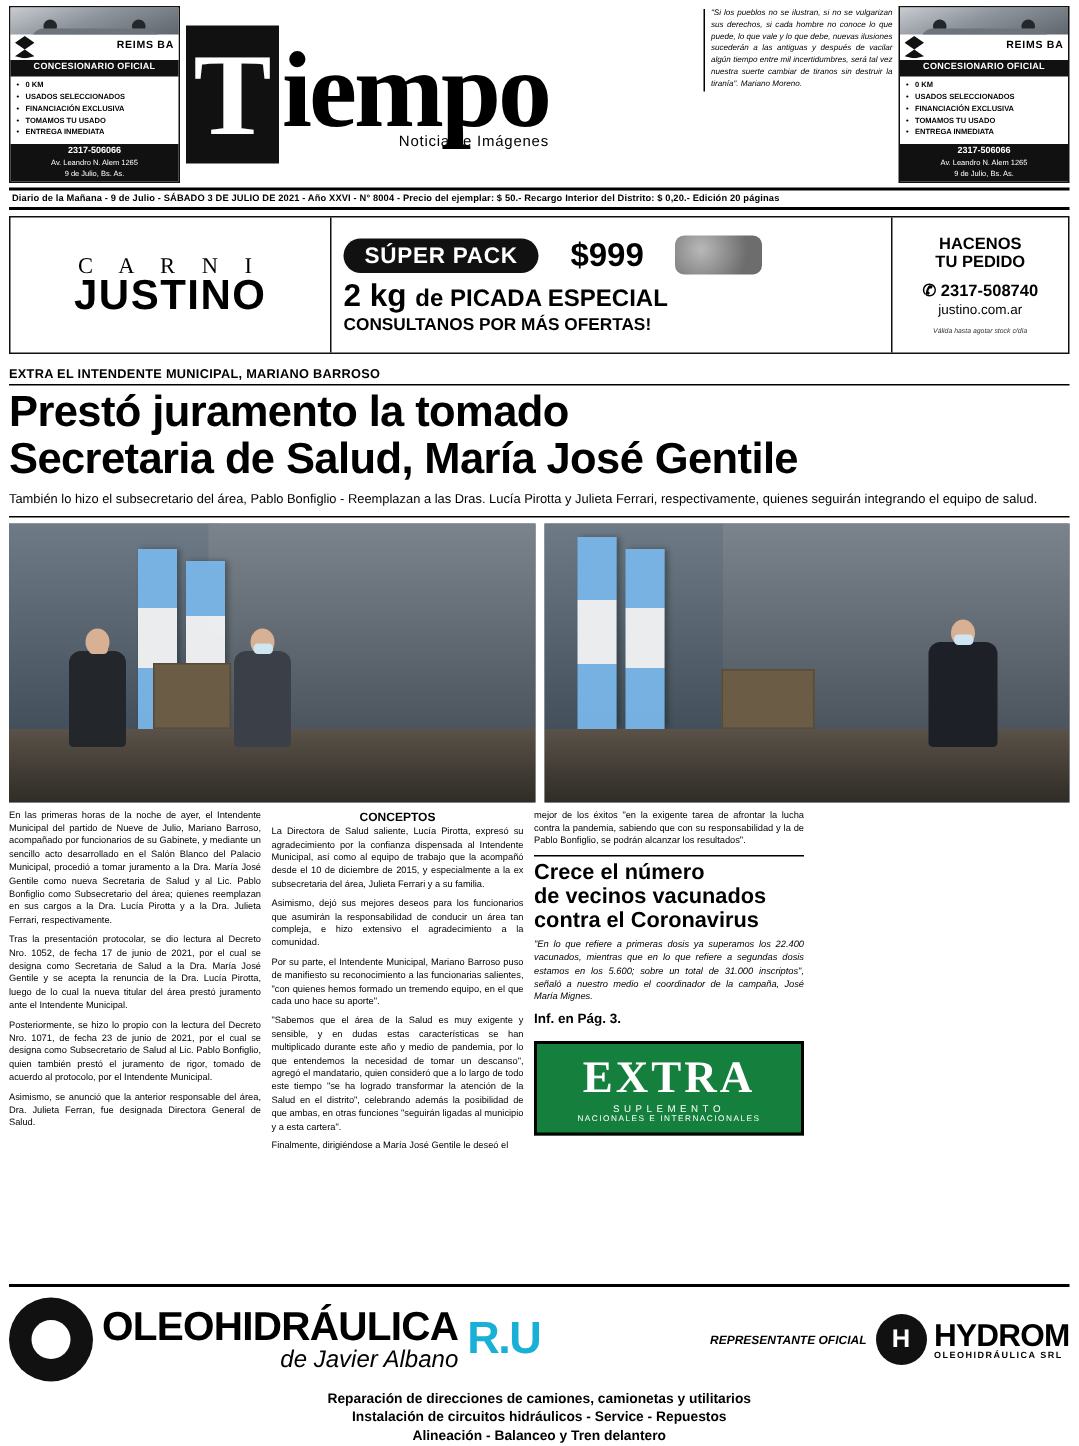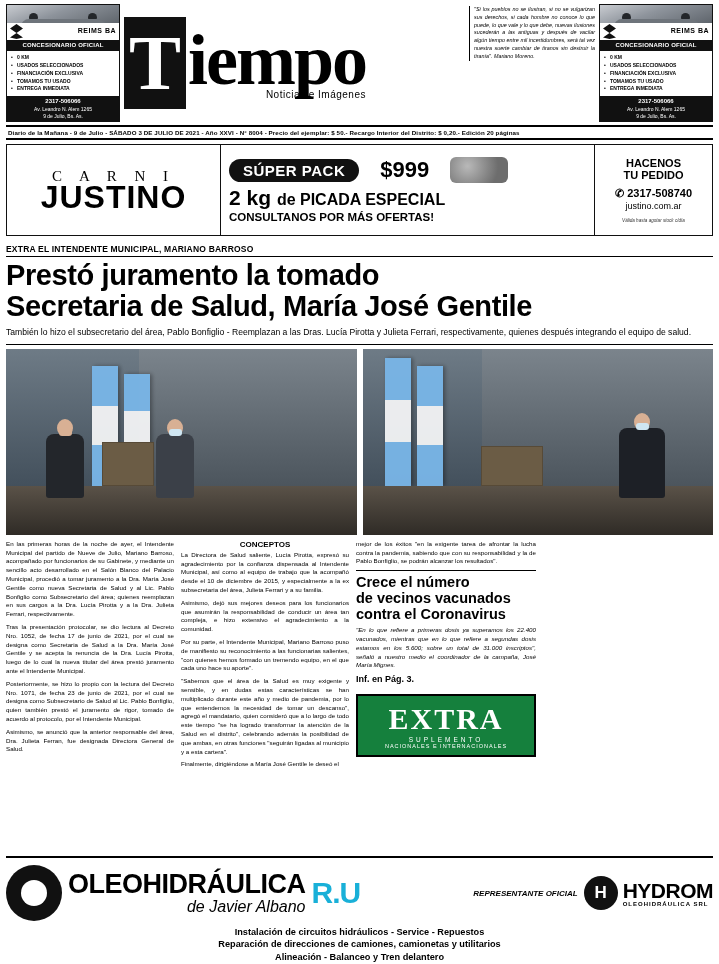--- a/index.html
+++ b/index.html
@@ -56,21 +56,21 @@
   
   .dateline{
     border-top:2px solid #000;border-bottom:2px solid #000;margin-top:3px;
     font-size:6.2px; font-weight:bold; padding:2px 2px; letter-spacing:.1px;
   }
 
   
   .justino{display:flex;margin-top:4px;border:1px solid #111;height:92px;}
   .j-left{width:214px;border-right:1px solid #111;display:flex;flex-direction:column;align-items:center;justify-content:center;}
   .j-carni{font-family:"Liberation Serif",serif;font-size:15px;letter-spacing:7px;margin-bottom:-4px;}
-  .j-name{font-family:"Liberation Sans",sans-serif;font-weight:bold;font-size:32px;letter-spacing:1px;line-height:1;}
+  .j-name{font-family:"Liberation Sans",sans-serif;font-weight:bold;font-size:28px;letter-spacing:1px;line-height:1;}
   .j-mid{flex:1;padding:5px 8px;display:flex;flex-direction:column;justify-content:center;}
   .j-pill-row{display:flex;align-items:center;gap:21px;}
   .j-pill{background:#111;color:#fff;font-weight:bold;font-size:15px;padding:3px 14px;border-radius:12px;letter-spacing:.5px;}
   .j-price{font-weight:bold;font-size:22px;}
   .j-meat{width:58px;height:26px;background:radial-gradient(circle at 30% 35%, #b9b9b9, #6d6d6d 70%);border-radius:6px;}
   .j-2kg{font-weight:bold;font-size:21px;margin-top:3px;}
   .j-2kg small{font-size:16px;font-weight:bold;}
   .j-consult{font-weight:bold;font-size:11.5px;margin-top:1px;}
   .j-right{width:118px;border-left:1px solid #111;padding:5px 4px;display:flex;flex-direction:column;align-items:center;justify-content:center;text-align:center;}
   .j-hacemos{font-weight:bold;font-size:11px;line-height:1.1;}
@@ -235,21 +235,21 @@
       <div class="j-valid">Válida hasta agotar stock c/día</div>
     </div>
   </div>
 
   <div class="kicker">EXTRA EL INTENDENTE MUNICIPAL, MARIANO BARROSO</div>
   <hr class="rule">
   <h1 class="headline">
     <span>Prestó juramento la tomado</span><br>
     <span>Secretaria de Salud, María José Gentile</span>
   </h1>
-  <div class="standfirst">También lo hizo el subsecretario del área, Pablo Bonfiglio - Reemplazan a las Dras. Lucía Pirotta y Julieta Ferrari, respectivamente, quienes después integrando el equipo de salud.</div>
+  <div class="standfirst">También lo hizo el subsecretario del área, Pablo Bonfiglio - Reemplazan a las Dras. Lucía Pirotta y Julieta Ferrari, respectivamente, quienes seguirán integrando el equipo de salud.</div>
   <hr class="rule2">
 
   <div class="photos">
     <div class="photo">
       <div class="wallL"></div>
         <div class="wallR"></div>
       <span class="flag f1"></span>
         <span class="flag f2"></span>
       <div class="floor"></div>
       <div class="person p-suit" style="left:40px;">
@@ -336,20 +336,20 @@
       </div>
       <div class="ba-hy">
         <div class="circ">H</div>
         <div class="nm">
           <span>HYDROM</span>
           <small>OLEOHIDRÁULICA SRL</small>
         </div>
       </div>
     </div>
     <div class="ba-services">
+      <div>Reparación de direcciones de camiones, camionetas y utilitarios</div>
       <div>Instalación de circuitos hidráulicos - Service - Repuestos</div>
-      <div>Reparación de direcciones de camiones, camionetas y utilitarios</div>
       <div>Alineación - Balanceo y Tren delantero</div>
     </div>
 
   </div>
 
 </div>
 
 </body></html>

